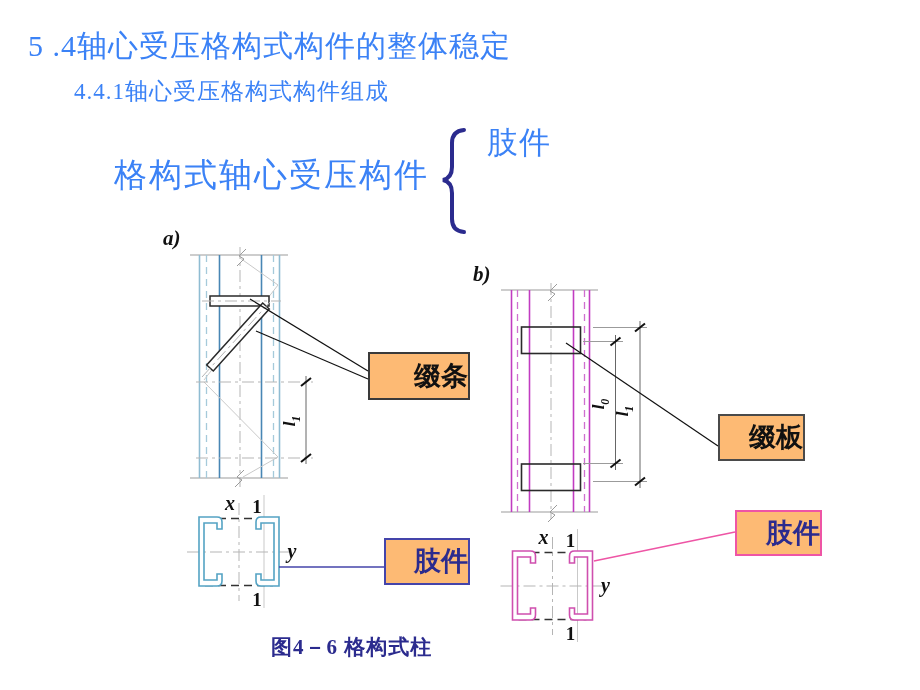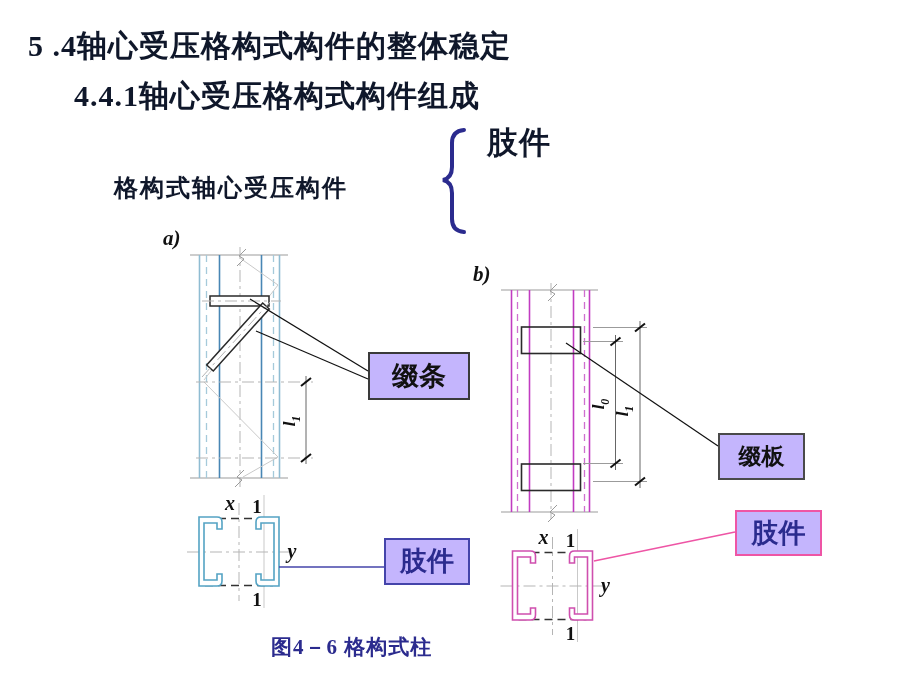--- a/index.html
+++ b/index.html
@@ -1,33 +1,33 @@
 <!DOCTYPE html>
 <html><head>
 <meta charset="utf-8">
 <style>
   html,body{margin:0;padding:0;background:#fff;}
   .slide{position:relative;width:920px;height:690px;background:#ffffff;overflow:hidden;
          font-family:"Liberation Serif","DejaVu Serif",serif;}
   .abs{position:absolute;}
-  .heading{color:#0f172a;font-weight:bold;white-space:nowrap;}
+  .heading{color:#3b82f6;font-weight:normal;white-space:nowrap;}
   .title{left:28px;top:26px;font-size:30px;letter-spacing:1px;}
-  .subtitle{left:74px;top:76px;font-size:30px;letter-spacing:1px;}
-  .comp-lead{left:114px;top:153px;font-size:24px;letter-spacing:2px;margin-top:19px;}
+  .subtitle{left:74px;top:76px;font-size:23px;letter-spacing:1px;}
+  .comp-lead{left:114px;top:153px;font-size:33px;letter-spacing:2px;}
   .comp-item1{left:487px;top:122px;font-size:31px;letter-spacing:1px;}
   .comp-item2{left:487px;top:194px;font-size:31px;letter-spacing:1px;}
   .panel-label{color:#111;font-style:italic;font-weight:bold;font-size:21px;}
   .panel-a{left:163px;top:226px;}
   .panel-b{left:473px;top:262px;}
   .caption{left:271px;top:633px;font-size:21px;color:#2b2b8e;font-weight:bold;letter-spacing:1px;}
-  .callout{position:absolute;background:#c4b5fd;text-align:center;font-weight:bold;white-space:nowrap;}
+  .callout{position:absolute;background:#fdba74;text-align:right;font-weight:bold;white-space:nowrap;}
   .co-lacing{left:368px;top:352px;width:98px;height:44px;line-height:44px;
              border:2px solid #3a3a3a;color:#111;font-size:27px;}
-  .co-batten{left:718px;top:433px;width:83px;height:43px;line-height:43px;
-             border:2px solid #4a4a4a;color:#111;font-size:23px;}
+  .co-batten{left:718px;top:414px;width:83px;height:43px;line-height:43px;
+             border:2px solid #4a4a4a;color:#111;font-size:27px;}
   .co-chord-a{left:384px;top:538px;width:82px;height:43px;line-height:43px;
              border:2px solid #4444aa;color:#2b2b8e;font-size:27px;}
   .co-chord-b{left:735px;top:510px;width:83px;height:42px;line-height:42px;
              border:2.5px solid #ee55a5;color:#2b2b8e;font-size:27px;}
   svg{position:absolute;left:0;top:0;}
   .gline{stroke:#9b9b9b;stroke-width:1;fill:none;}
   .cline{stroke:#b5b5b5;stroke-width:1;fill:none;stroke-dasharray:12 4 3 4;}
   .back{stroke:#c9c9c9;stroke-width:1;fill:none;}
   .a-edge{stroke:#8fbcd2;stroke-width:1.6;}
   .a-dash{stroke:#a5cada;stroke-width:1.3;stroke-dasharray:7 5;}

